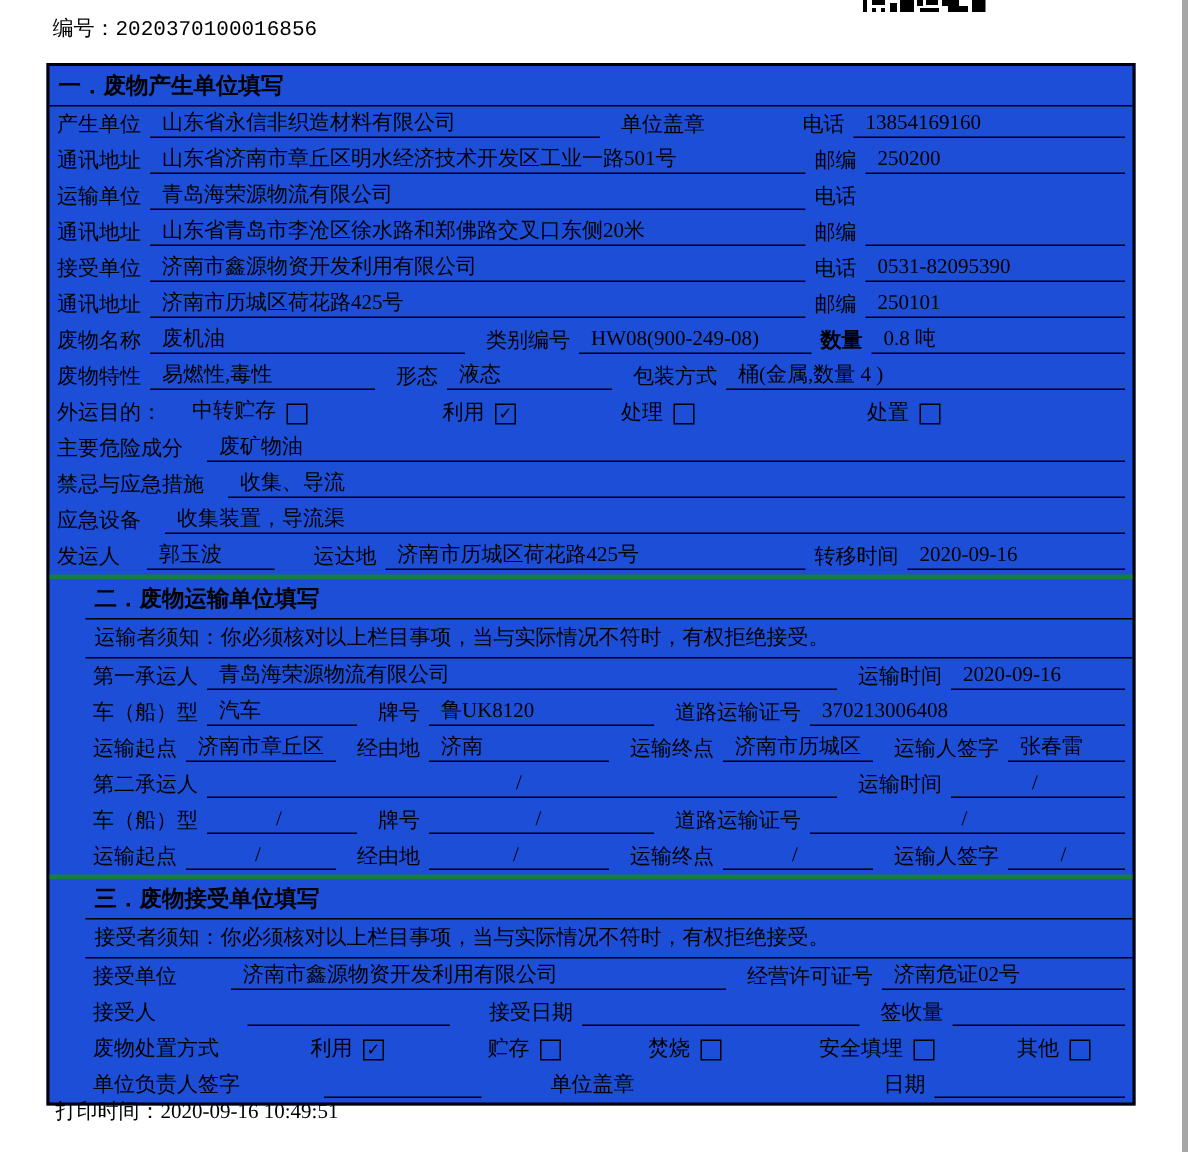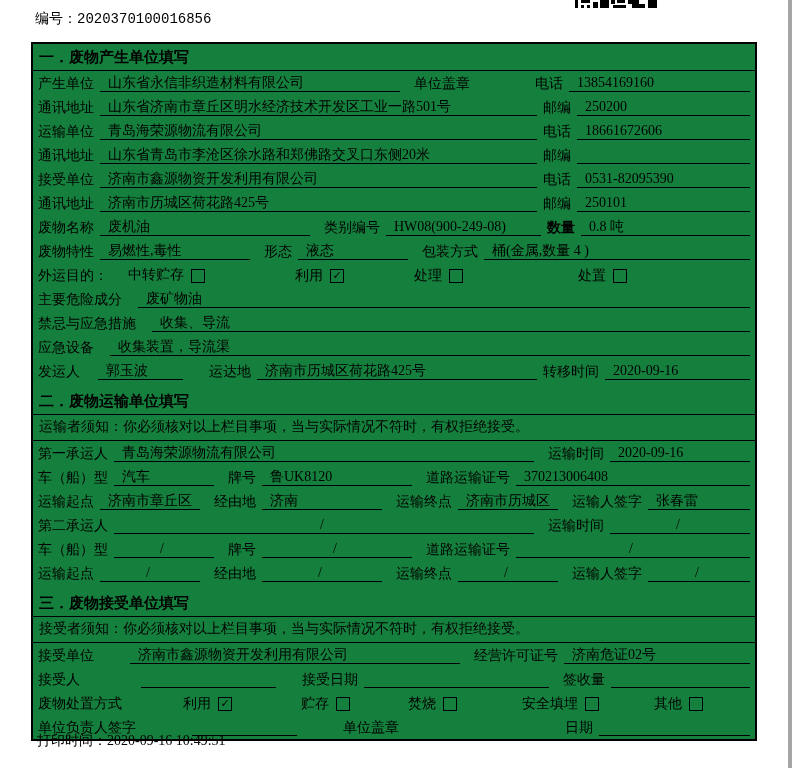--- a/index.html
+++ b/index.html
@@ -2,23 +2,23 @@
 <html><head>
 <meta charset="utf-8">
 <style>
   html,body{margin:0;padding:0;background:#fff;}
   body{width:796px;height:768px;font-family:"Liberation Serif","DejaVu Serif",serif;color:#000;}
   .page{position:relative;width:796px;height:768px;overflow:hidden;background:#fff;}
   .serial{position:absolute;left:35px;top:10px;font-size:14px;white-space:nowrap;font-family:Liberation Mono, monospace;}
   .doc-title{position:absolute;left:0;top:1px;width:796px;text-align:center;font-size:25px;font-weight:bold;letter-spacing:1px;}
   .qr{position:absolute;left:575px;top:0;}
   .edge{position:absolute;left:788px;top:0;width:4px;height:768px;background:#a6a6a6;}
-  .form-table{position:absolute;left:31px;top:42px;width:726px;border:2px solid #000;box-sizing:border-box;background:#15803d;}
+  .form-table{position:absolute;left:31px;top:42px;width:726px;border:2px solid #000;box-sizing:border-box;background:#1d4ed8;}
   .section{box-sizing:border-box;}
-  .section + .section{border-top:5px solid #15803d;}
+  .section + .section{border-top:3px solid #15803d;padding-left:24px;}
   .heading{font-weight:bold;font-size:15px;padding:4px 6px 3px 6px;border-bottom:1px solid #000;box-sizing:border-box;}
   .notice{font-size:14px;padding:3px 6px 4px 6px;border-bottom:1px solid #000;box-sizing:border-box;white-space:nowrap;font-family:Liberation Mono, monospace;}
   .row{display:flex;align-items:flex-end;height:24px;padding:0 5px;font-size:14px;box-sizing:border-box;}
   .row > span{margin-bottom:3px;}
   .lbl{margin-right:6px;white-space:nowrap;line-height:17px;}
   .field{border-bottom:1px solid #000;margin-right:6px;padding:0 4px 0 8px;white-space:nowrap;box-sizing:border-box;line-height:17px;min-height:17px;}
   .fill{flex:1;margin-right:0;}
   .ctr{text-align:center;padding-left:0;}
   .chk{display:inline-flex;align-items:center;white-space:nowrap;line-height:17px;}
   .cb{display:inline-block;width:12px;height:12px;border:1.5px solid #000;margin-left:7px;box-sizing:content-box;
@@ -61,21 +61,20 @@
         <div class="row">
           <span class="lbl">通讯地址</span>
           <span class="field" style="width: 437px;">山东省济南市章丘区明水经济技术开发区工业一路501号</span>
           <span class="lbl">邮编</span>
           <span class="field fill">250200</span>
         </div>
         <div class="row">
           <span class="lbl">运输单位</span>
           <span class="field" style="width: 437px;">青岛海荣源物流有限公司</span>
           <span class="lbl">电话</span>
-          <span class="field fill">18661672606</span>
         </div>
         <div class="row">
           <span class="lbl">通讯地址</span>
           <span class="field" style="width: 437px;">山东省青岛市李沧区徐水路和郑佛路交叉口东侧20米</span>
           <span class="lbl">邮编</span>
           <span class="field fill"></span>
         </div>
         <div class="row">
           <span class="lbl">接受单位</span>
           <span class="field" style="width: 437px;">济南市鑫源物资开发利用有限公司</span>

